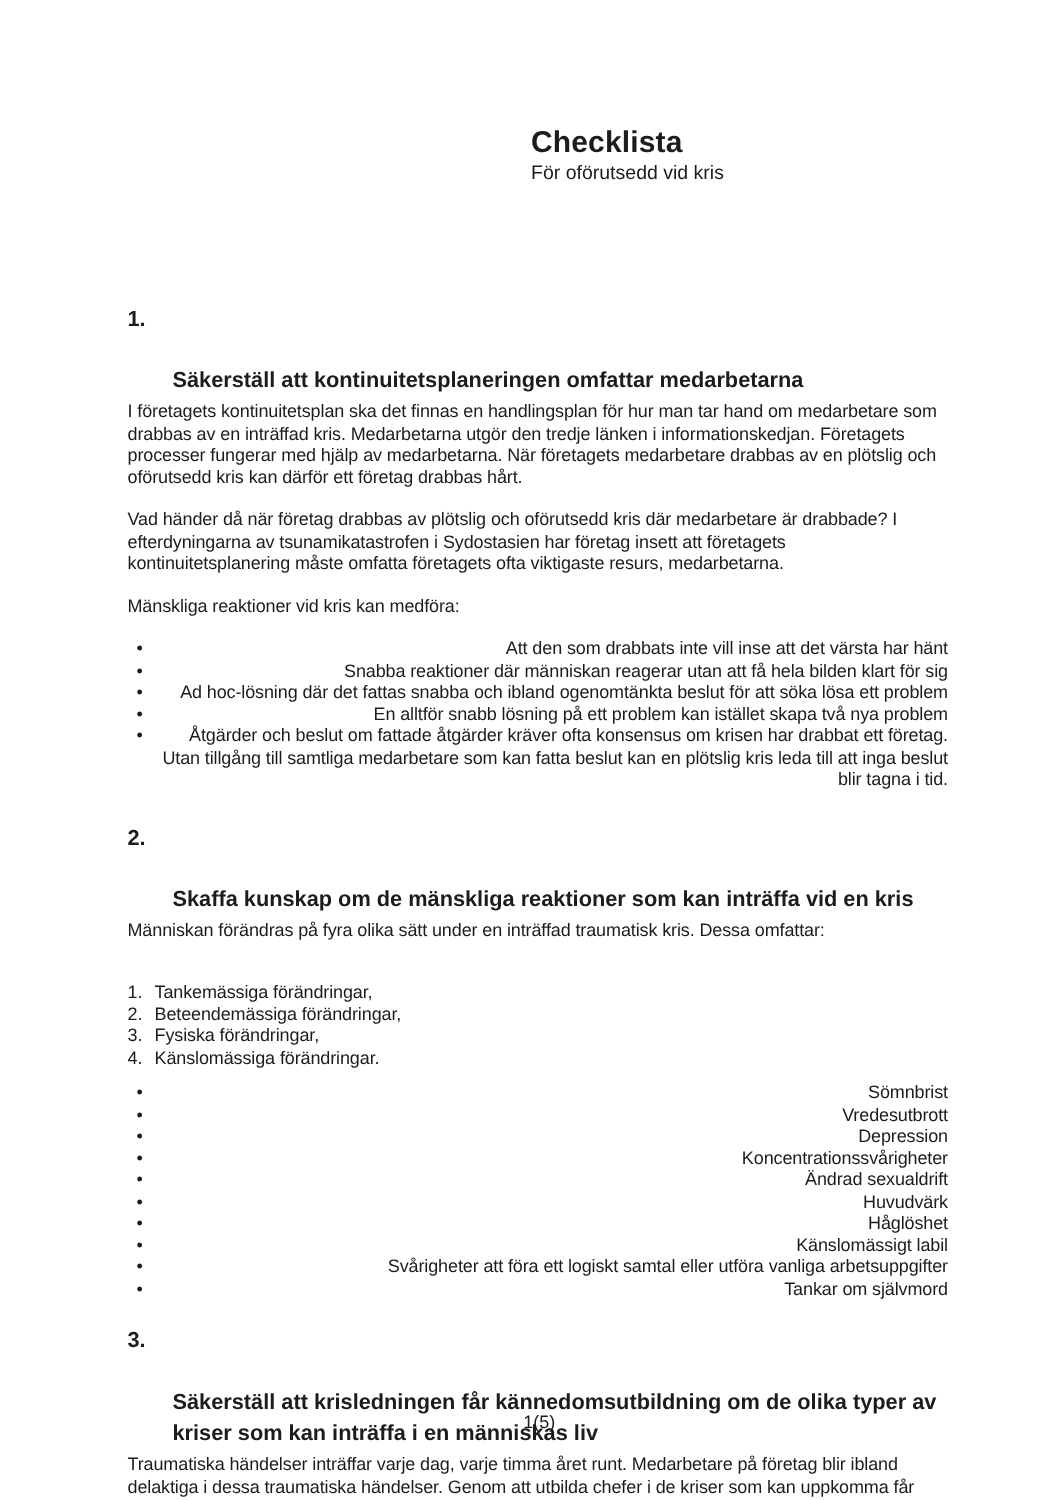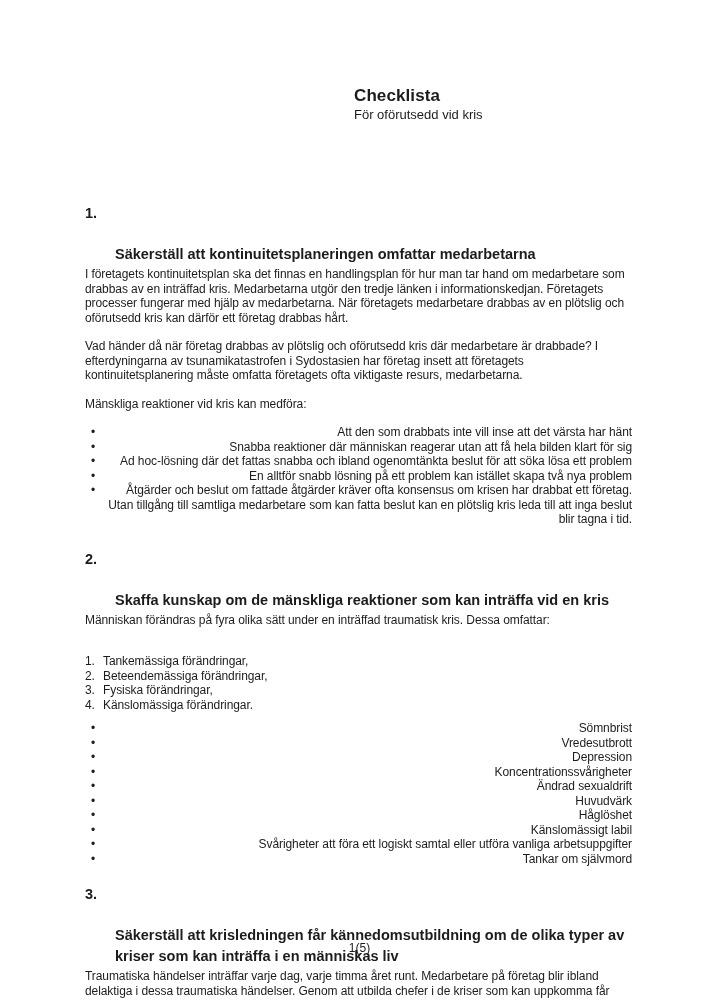--- a/index.html
+++ b/index.html
@@ -6,21 +6,21 @@
   html,body { background:#ffffff; }
   .page {
     position:relative;
     width:707px; height:1000px;
     background:#ffffff;
     color:#1c1c1c;
     font-family:"Liberation Sans","DejaVu Sans",sans-serif;
     overflow:hidden;
   }
   .doc-header { position:absolute; left:354px; top:86px; }
-  .doc-title { font-size:17px; font-weight:700; line-height:19px; letter-spacing:.1px; }
+  .doc-title { font-size:20px; font-weight:700; line-height:19px; letter-spacing:.1px; }
   .doc-subtitle { font-size:13px; line-height:16px; margin-top:2px; }
 
   .content {
     position:absolute; left:85px; top:203px; width:547px;
     font-size:12px; line-height:14.5px; letter-spacing:-0.08px;
   }
   .sec-heading { display:flex; font-size:14.5px; font-weight:700; line-height:21px; letter-spacing:0; margin-bottom:2px; }
   .sec-num { width:30px; flex:none; }
   .sec-title { flex:1;margin-top:41px; }
 

